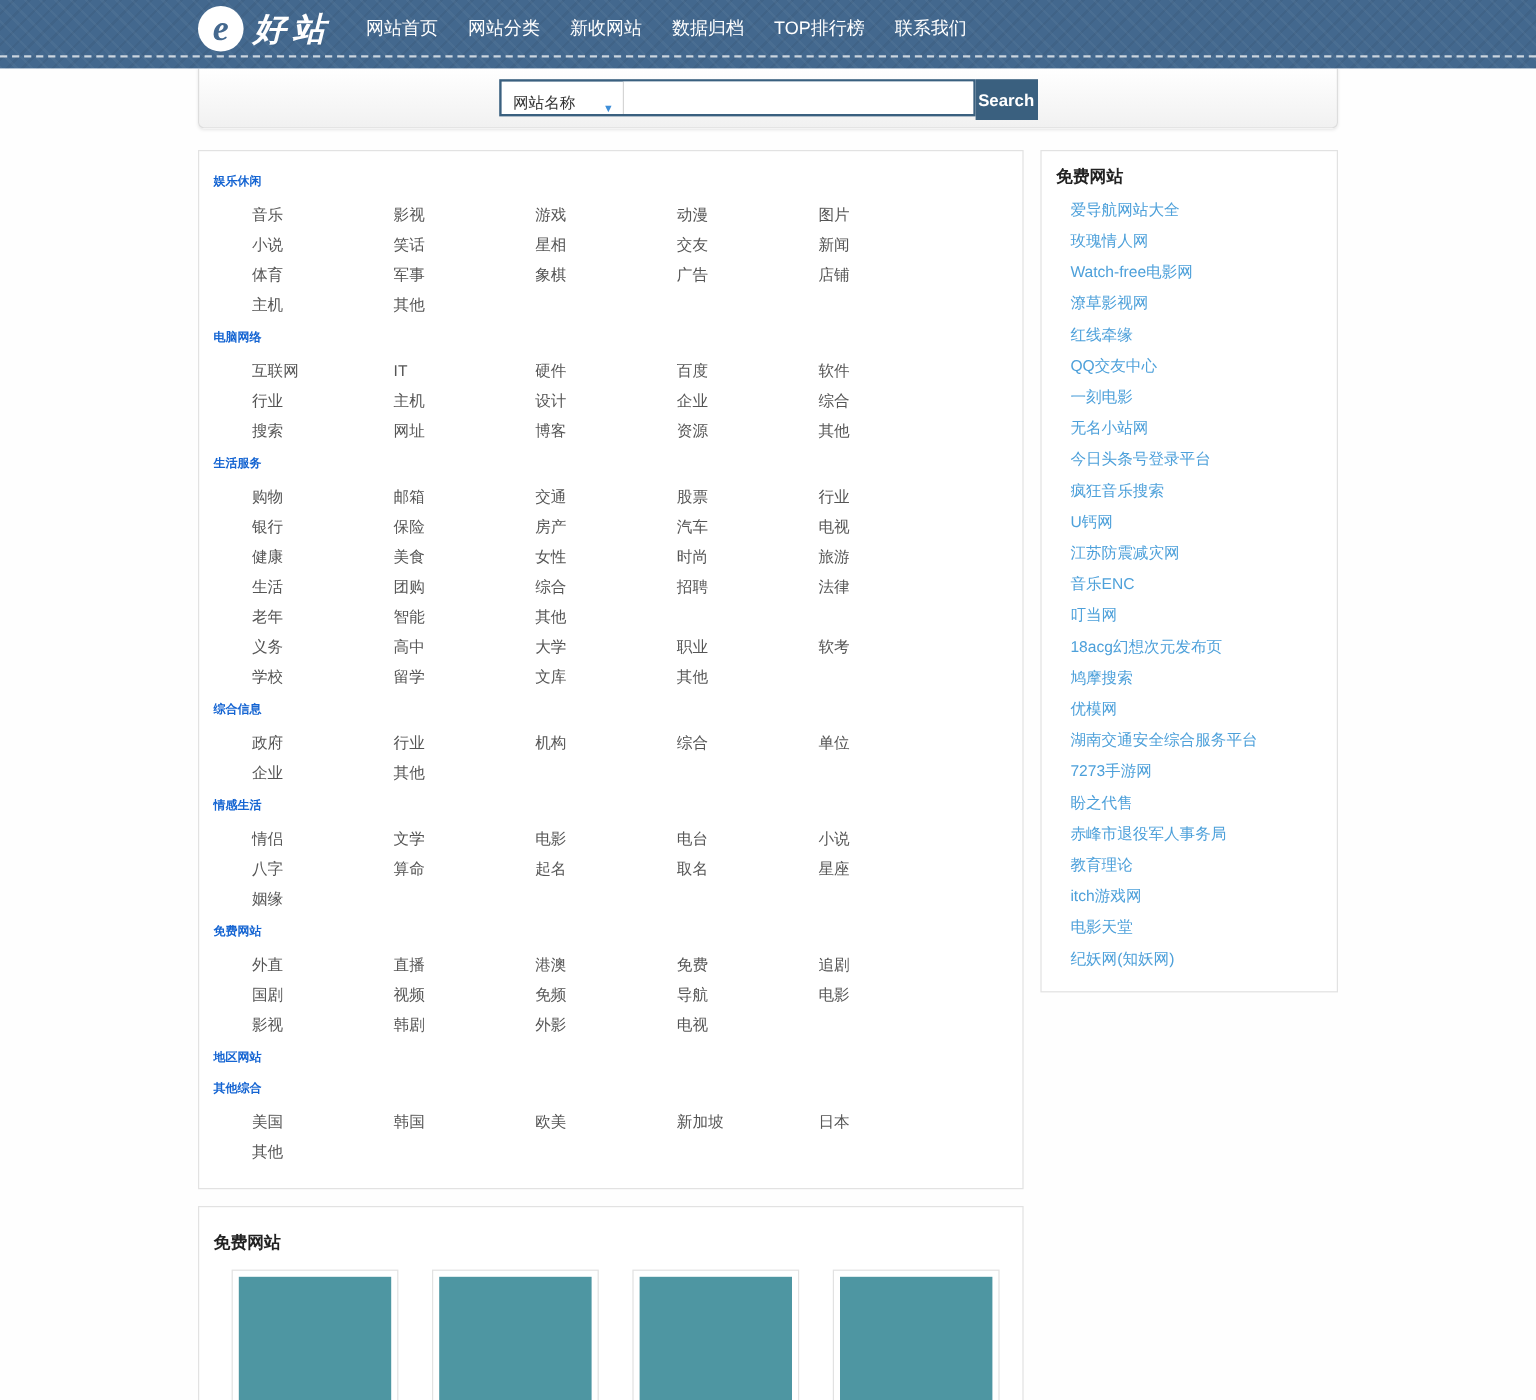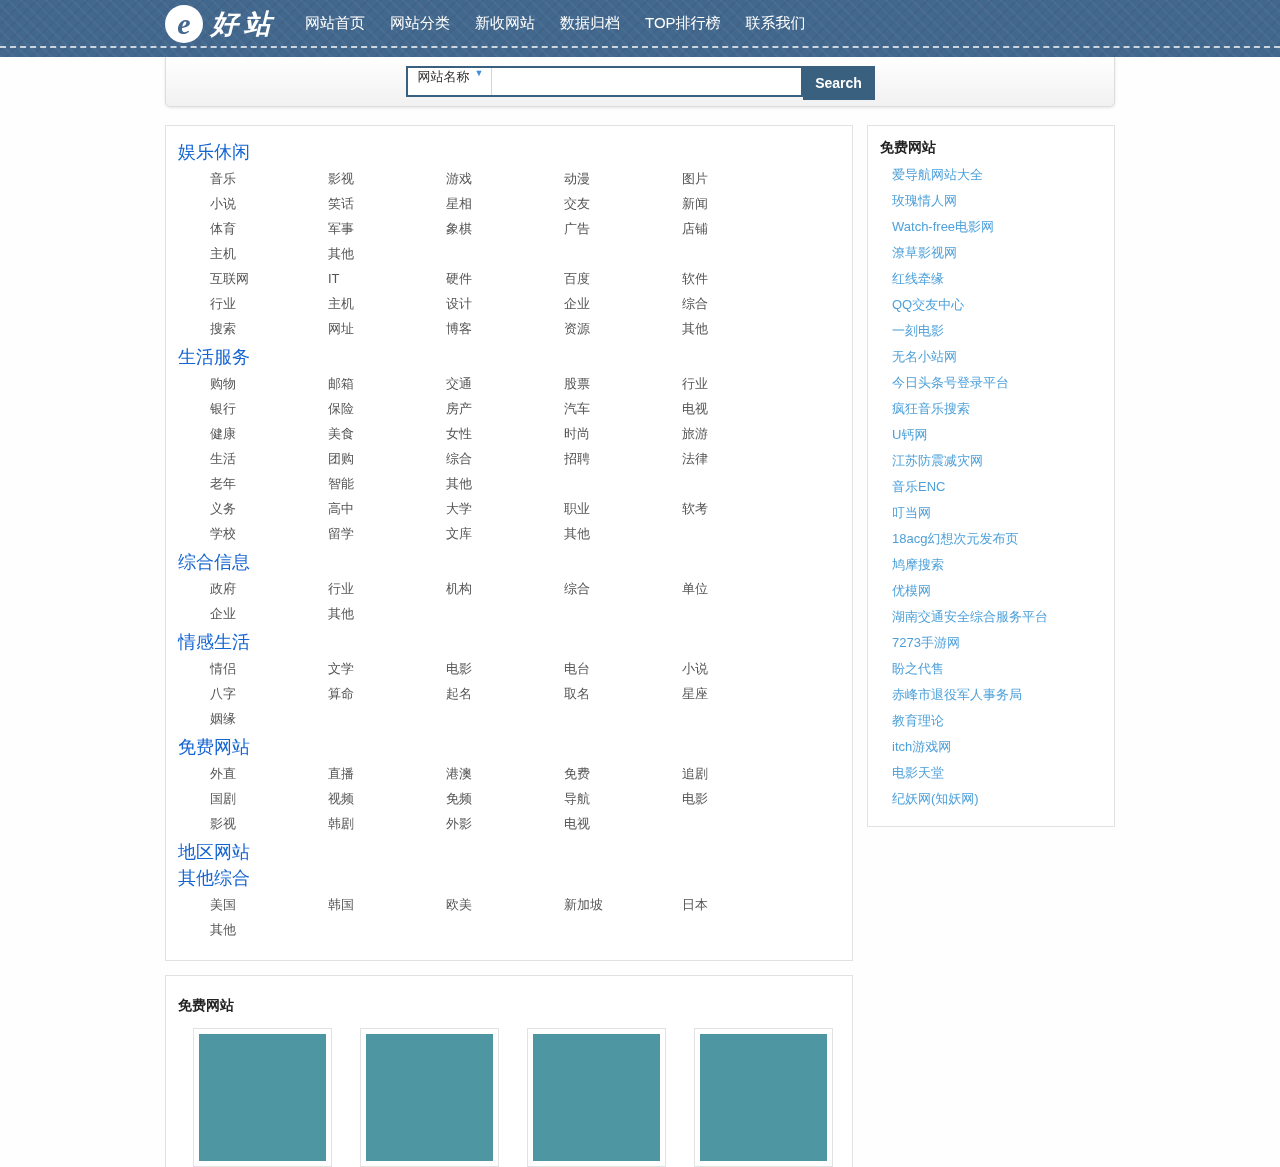--- a/index.html
+++ b/index.html
@@ -42,36 +42,36 @@
     border-radius:0 0 5px 5px;
     box-shadow:0 1px 3px rgba(0,0,0,0.10);
     display:flex; justify-content:center; align-items:flex-start; padding-top:9px;
   }
   .search-form { display:flex; align-items:flex-start; }
   .search-control {
     display:flex; width:397px; height:31px;
     border:2px solid #3a607f; background:#fff; align-items:center;
   }
   .search-select {
-    display:flex; align-items:flex-start; gap:5px; padding:0 8px 0 10px;
+    display:flex; align-items:flex-end; gap:23px; padding:0 8px 0 10px;
     height:100%; border-right:1px solid #d5d5d5; cursor:pointer;
     font-size:13px; color:#333; white-space:nowrap;
   }
   .caret { color:#3e8ed8; font-size:9px; }
   .search-input { flex:1; height:100%; border:none; outline:none; font-size:13px; padding:0 6px; min-width:0; }
   .search-btn {
-    width:72px; height:34px; background:#3a607f; color:#fff;
+    width:52px; height:34px; background:#3a607f; color:#fff;
     border:none; font-weight:bold; font-size:14px; cursor:pointer;
   }
 
   
   .main { width:950px; margin:18px auto 0; display:flex; gap:14px; align-items:flex-start; }
   .panel { background:#fff; border:1px solid #e2e2e2; }
   .left-panel { width:688px; padding:10px 12px 18px; }
-  .cat-title { color:#1464d2; font-size:18px; font-weight:normal; line-height:20px; margin:6px 0 4px; cursor:pointer; }
+  .cat-title { color:#1464d2; font-size:10px; font-weight:bold; line-height:20px; margin:6px 0 4px; cursor:pointer; }
   .cat-grid {
     display:grid; grid-template-columns:repeat(5,1fr);
     padding:0 40px 0 32px;
   }
   .cat-link { color:#555; font-size:13px; line-height:25px; text-decoration:none; cursor:pointer; }
 
   .sidebar { width:248px; padding:10px 12px 14px; }
   .sidebar-title { color:#222; font-size:14px; font-weight:bold; line-height:22px; margin-bottom:4px; }
   .sidebar-list { list-style:none;margin-left:12px; }
   .sidebar-list a { display:block; color:#4da0da; font-size:13px; line-height:26px; text-decoration:none; cursor:pointer; }
@@ -136,20 +136,21 @@
           <a class="cat-link">体育</a>
           <a class="cat-link">军事</a>
           <a class="cat-link">象棋</a>
           <a class="cat-link">广告</a>
           <a class="cat-link">店铺</a>
           <a class="cat-link">主机</a>
           <a class="cat-link">其他</a>
         </div>
       </div>
       <div>
+        <div class="cat-title">电脑网络</div>
         <div class="cat-grid">
           <a class="cat-link">互联网</a>
           <a class="cat-link">IT</a>
           <a class="cat-link">硬件</a>
           <a class="cat-link">百度</a>
           <a class="cat-link">软件</a>
           <a class="cat-link">行业</a>
           <a class="cat-link">主机</a>
           <a class="cat-link">设计</a>
           <a class="cat-link">企业</a>

